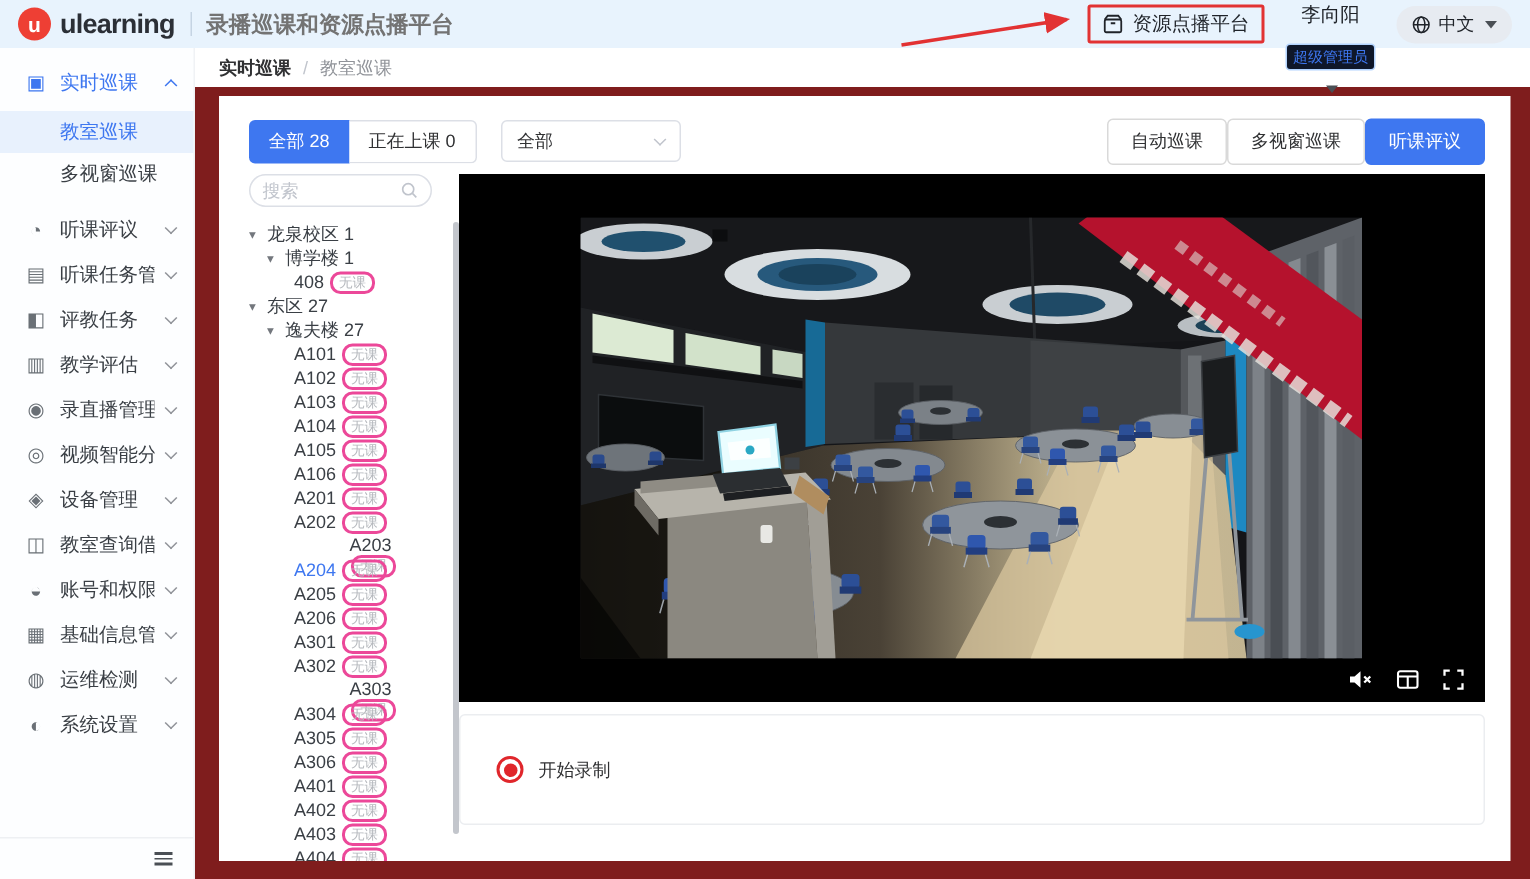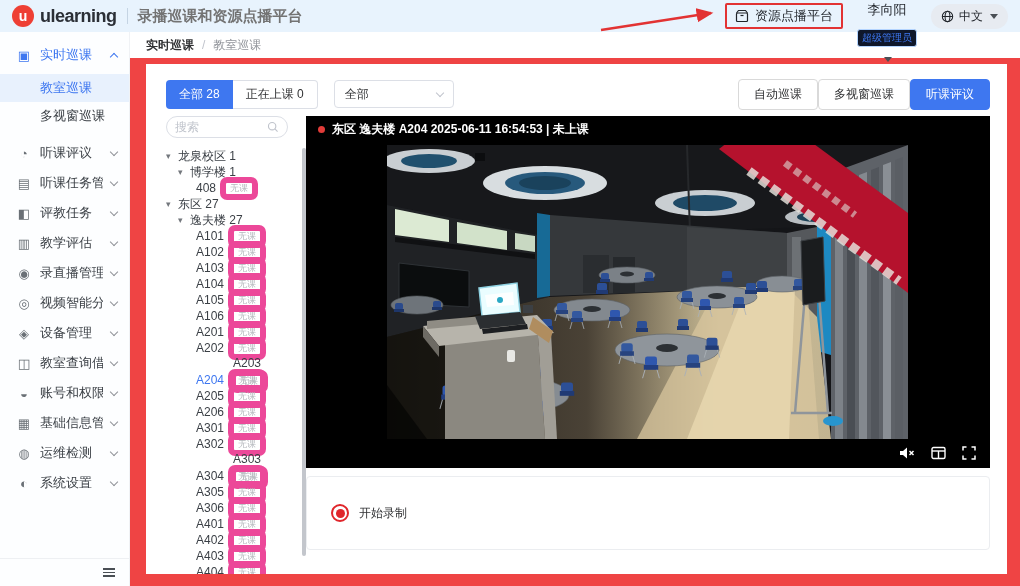--- a/index.html
+++ b/index.html
@@ -26,21 +26,21 @@
   .lang-pill { background:#e7ebf1; border-radius:14px; padding:4px 10px; display:flex; align-items:center; gap:5px; font-size:12px; color:#1f2329; cursor:pointer; }
 
   
   .page { display:flex; height:554px; }
   .sidebar { width:130px; background:#fdfeff; position:relative; flex:none; border-right:1px solid #f0f2f5; }
   .main { flex:1; display:flex; flex-direction:column; min-width:0; }
   .breadcrumb { height:26px; background:#fff; display:flex; align-items:center; gap:8px; padding-left:16px; font-size:12px; }
   .bc-parent { color:#303133; font-weight:bold; }
   .bc-sep { color:#c0c4cc; }
   .bc-current { color:#909399; }
-  .content-bg { flex:1; background:#ef4444; padding:6px 13px 12px 16px; min-height:0; }
+  .content-bg { flex:1; background:#7f1d1d; padding:6px 13px 12px 16px; min-height:0; }
   .card { background:#fff; height:100%; padding:16px 17px 0 20px; overflow:hidden; }
 
   
   .side-list { padding-top:8px; }
   .side-item { height:30px; display:flex; align-items:center; padding:0 12px 0 16px; gap:8px; font-size:13px; color:#3a3f45; cursor:pointer; }
   .side-item .s-icon { width:16px; font-size:13px; color:#6a7076; display:flex; justify-content:center; }
   .side-item .s-label { flex:1; white-space:nowrap; overflow:hidden; }
   .chev { width:6px; height:6px; border-right:1.3px solid #909399; border-bottom:1.3px solid #909399; transform:rotate(45deg); margin-top:-3px; flex:none; }
   .chev.up { transform:rotate(-135deg); margin-top:3px; }
   .side-item.active, .side-item.active .s-icon { color:#3e77f0; }
@@ -67,21 +67,21 @@
   
   .body-row { display:flex; height:calc(100% - 36px); }
   .tree-col { width:140px; flex:none; display:flex; flex-direction:column; }
   .search-box { width:122px; height:22px; border:1px solid #dcdfe6; border-radius:12px; display:flex; align-items:center; padding:0 8px; margin-bottom:10px; }
   .search-box input { border:none; outline:none; flex:1; font-size:12px; color:#303133; width:70px; font-family:inherit; background:transparent; }
   .search-box input::placeholder { color:#c0c4cc; }
   .tree { position:relative; flex:1; overflow:hidden; padding-right:8px; }
   .tree-row { height:16px; display:flex; align-items:center; font-size:12px; color:#3a3f45; cursor:pointer; white-space:nowrap; }
   .tree-row .caret { width:12px; font-size:9px; color:#73777d; flex:none; }
   .tree-row.selected .t-label { color:#3e77f0; }
-  .t-badge { margin-left:4px; font-size:9px; color:#b5b8bd; border:6px solid #ec4899; border-radius:7px; padding:0 4px; line-height:11px; }
+  .t-badge { margin-left:4px; font-size:9px; color:#b5b8bd; border:2px solid #ec4899; border-radius:7px; padding:0 4px; line-height:11px; }
   .tree-scrollbar { position:absolute; right:0; top:0; width:4px; height:408px; background:#c3c6cc; border-radius:2px; }
 
   
   .video-col { flex:1; min-width:0; }
   .player { height:352px; background:#000; position:relative; }
   .player-head { height:26px; display:flex; align-items:center; gap:7px; padding:0 12px; }
   .live-dot { width:7px; height:7px; border-radius:50%; background:#e23c39; }
   .player-title { color:#fff; font-size:12px; font-weight:bold; }
   .scene { position:absolute; left:81px; top:29px; width:521px; height:294px; }
   .controls { position:absolute; right:14px; bottom:8px; display:flex; gap:16px; align-items:center; }
@@ -377,24 +377,20 @@
                 </div>
                 <div class="tree-row" style="padding-left: 30px;">
                   <span class="t-label">A405</span>
                   <span class="t-badge">无课</span>
                 </div>
               </div>
           </div>
 
           <div class="video-col">
             <div class="player">
-              <div class="player-head">
-                <span class="live-dot"></span>
-                <span class="player-title">东区 逸夫楼 A204 2025-06-11 16:54:53 | 未上课</span>
-              </div>
 
               <svg class="scene" viewBox="0 0 521 294" preserveAspectRatio="none">
                 <defs>
                   <linearGradient id="floorg" x1="0" y1="0" x2="1" y2="0">
                     <stop offset="0" stop-color="#211e18"></stop>
                       <stop offset="0.45" stop-color="#4a4236"></stop>
                     <stop offset="0.75" stop-color="#cbbd97"></stop>
                       <stop offset="1" stop-color="#c2b491"></stop>
                   </linearGradient>
                 </defs>

